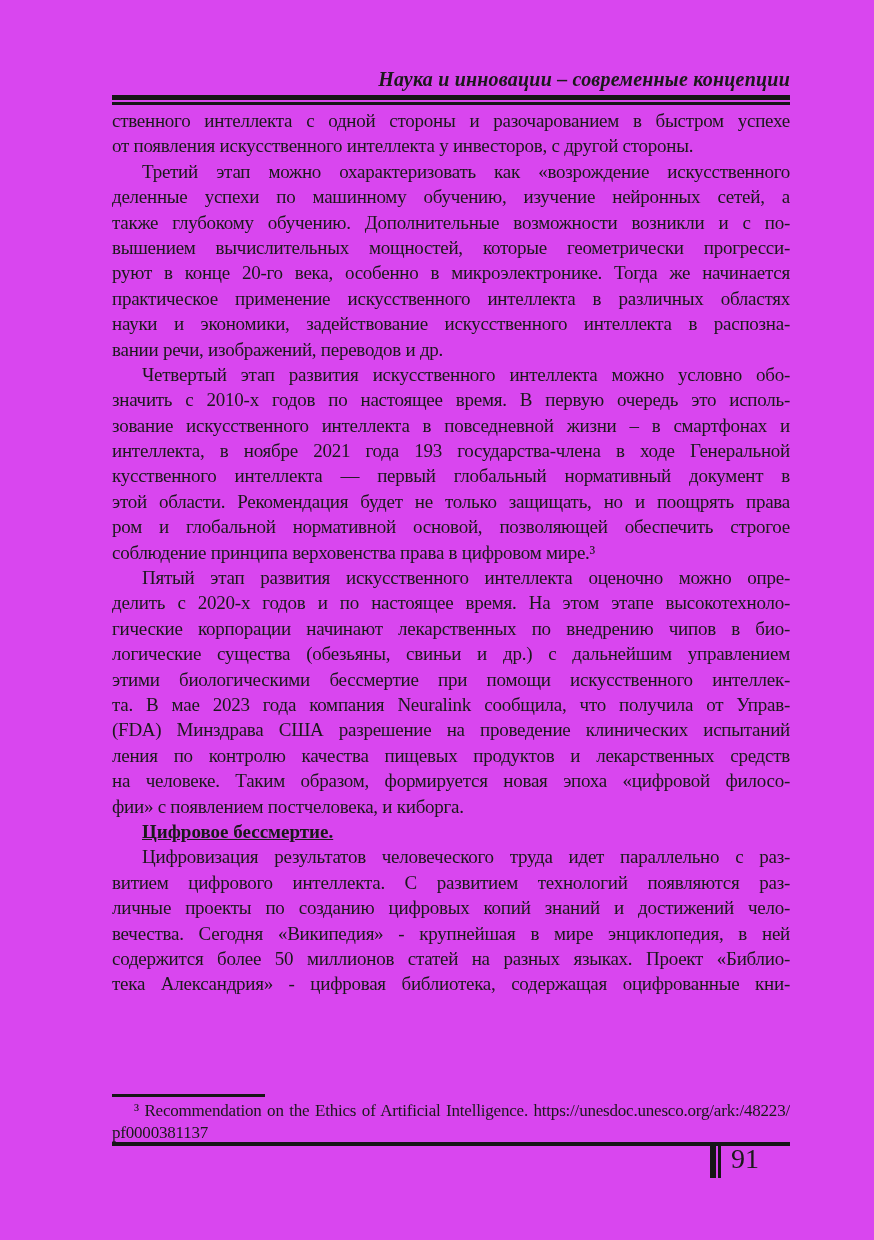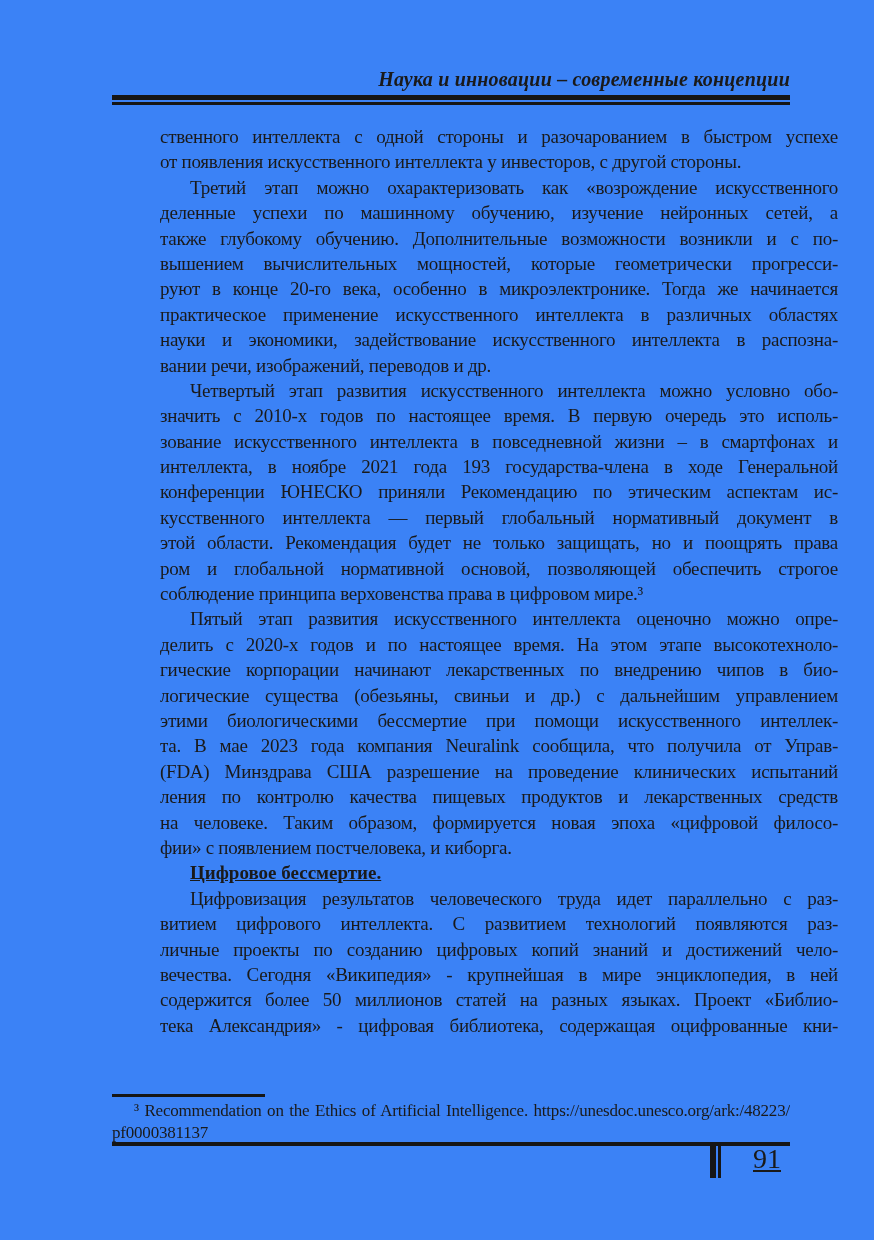--- a/index.html
+++ b/index.html
@@ -1,20 +1,20 @@
 <!DOCTYPE html>
 <html><head>
 <meta charset="utf-8">
 <style>
   html, body { margin: 0; padding: 0; background: #ffffff; }
   .page {
     position: relative;
     width: 874px;
     height: 1240px;
-    background: #3b82f6;
+    background: #d946ef;
     font-family: "Liberation Serif", "DejaVu Serif", serif;
     color: #1a1a1a;
     overflow: hidden;
   }
   
   .running-head {
     position: absolute;
     left: 112px;
     width: 678px;
     top: 66px;
@@ -31,22 +31,21 @@
     margin-top: 3px;
     height: 2px;
     border-top: 5px solid #161616;
     border-bottom: 3px solid #161616;
   }
   
   .body-text {
     position: absolute;
     left: 112px;
     width: 678px;
-    top: 124px;
-    margin-left: 48px;
+    top: 108px;
   }
   .line {
     height: 25.4px;
     line-height: 25.4px;
     font-size: 19px;
     letter-spacing: -0.25px;
     text-align: justify;
     text-align-last: justify;
     overflow: hidden;
     white-space: nowrap;
@@ -96,24 +95,23 @@
     display: flex;
   }
   .bar-thick { width: 6px; background: #161616; }
   .bar-gap { width: 2px; }
   .bar-thin { width: 2.5px; background: #161616; }
   .page-number {
     position: absolute;
     left: 731px;
     top: 1144px;
     width: 50px;
-    text-align: right;
+    text-align: left;
     font-size: 28px;
     line-height: 30px;
-    text-decoration: underline;
   }
 </style>
 </head>
 <body>
 
 <div class="page">
 
   <header class="running-head">
     <div class="head-title">Наука и инновации – современные концепции</div>
     <div class="head-rule"></div>
@@ -132,21 +130,20 @@
         <div class="line">руют в конце 20-го века, особенно в микроэлектронике. Тогда же начинается</div>
         <div class="line">практическое применение искусственного интеллекта в различных областях</div>
         <div class="line">науки и экономики, задействование искусственного интеллекта в распозна-</div>
         <div class="line last">вании речи, изображений, переводов и др.</div>
       </div>
       <div class="para">
         <div class="line indent">Четвертый этап развития искусственного интеллекта можно условно обо-</div>
         <div class="line">значить с 2010-х годов по настоящее время. В первую очередь это исполь-</div>
         <div class="line">зование искусственного интеллекта в повседневной жизни – в смартфонах и</div>
         <div class="line">интеллекта, в ноябре 2021 года 193 государства-члена в ходе Генеральной</div>
-        <div class="line">конференции ЮНЕСКО приняли Рекомендацию по этическим аспектам ис-</div>
         <div class="line">кусственного интеллекта — первый глобальный нормативный документ в</div>
         <div class="line">этой области. Рекомендация будет не только защищать, но и поощрять права</div>
         <div class="line">ром и глобальной нормативной основой, позволяющей обеспечить строгое</div>
         <div class="line last">соблюдение принципа верховенства права в цифровом мире.³</div>
       </div>
       <div class="para">
         <div class="line indent">Пятый этап развития искусственного интеллекта оценочно можно опре-</div>
         <div class="line">делить с 2020-х годов и по настоящее время. На этом этапе высокотехноло-</div>
         <div class="line">гические корпорации начинают лекарственных по внедрению чипов в био-</div>
         <div class="line">логические существа (обезьяны, свиньи и др.) с дальнейшим управлением</div>

